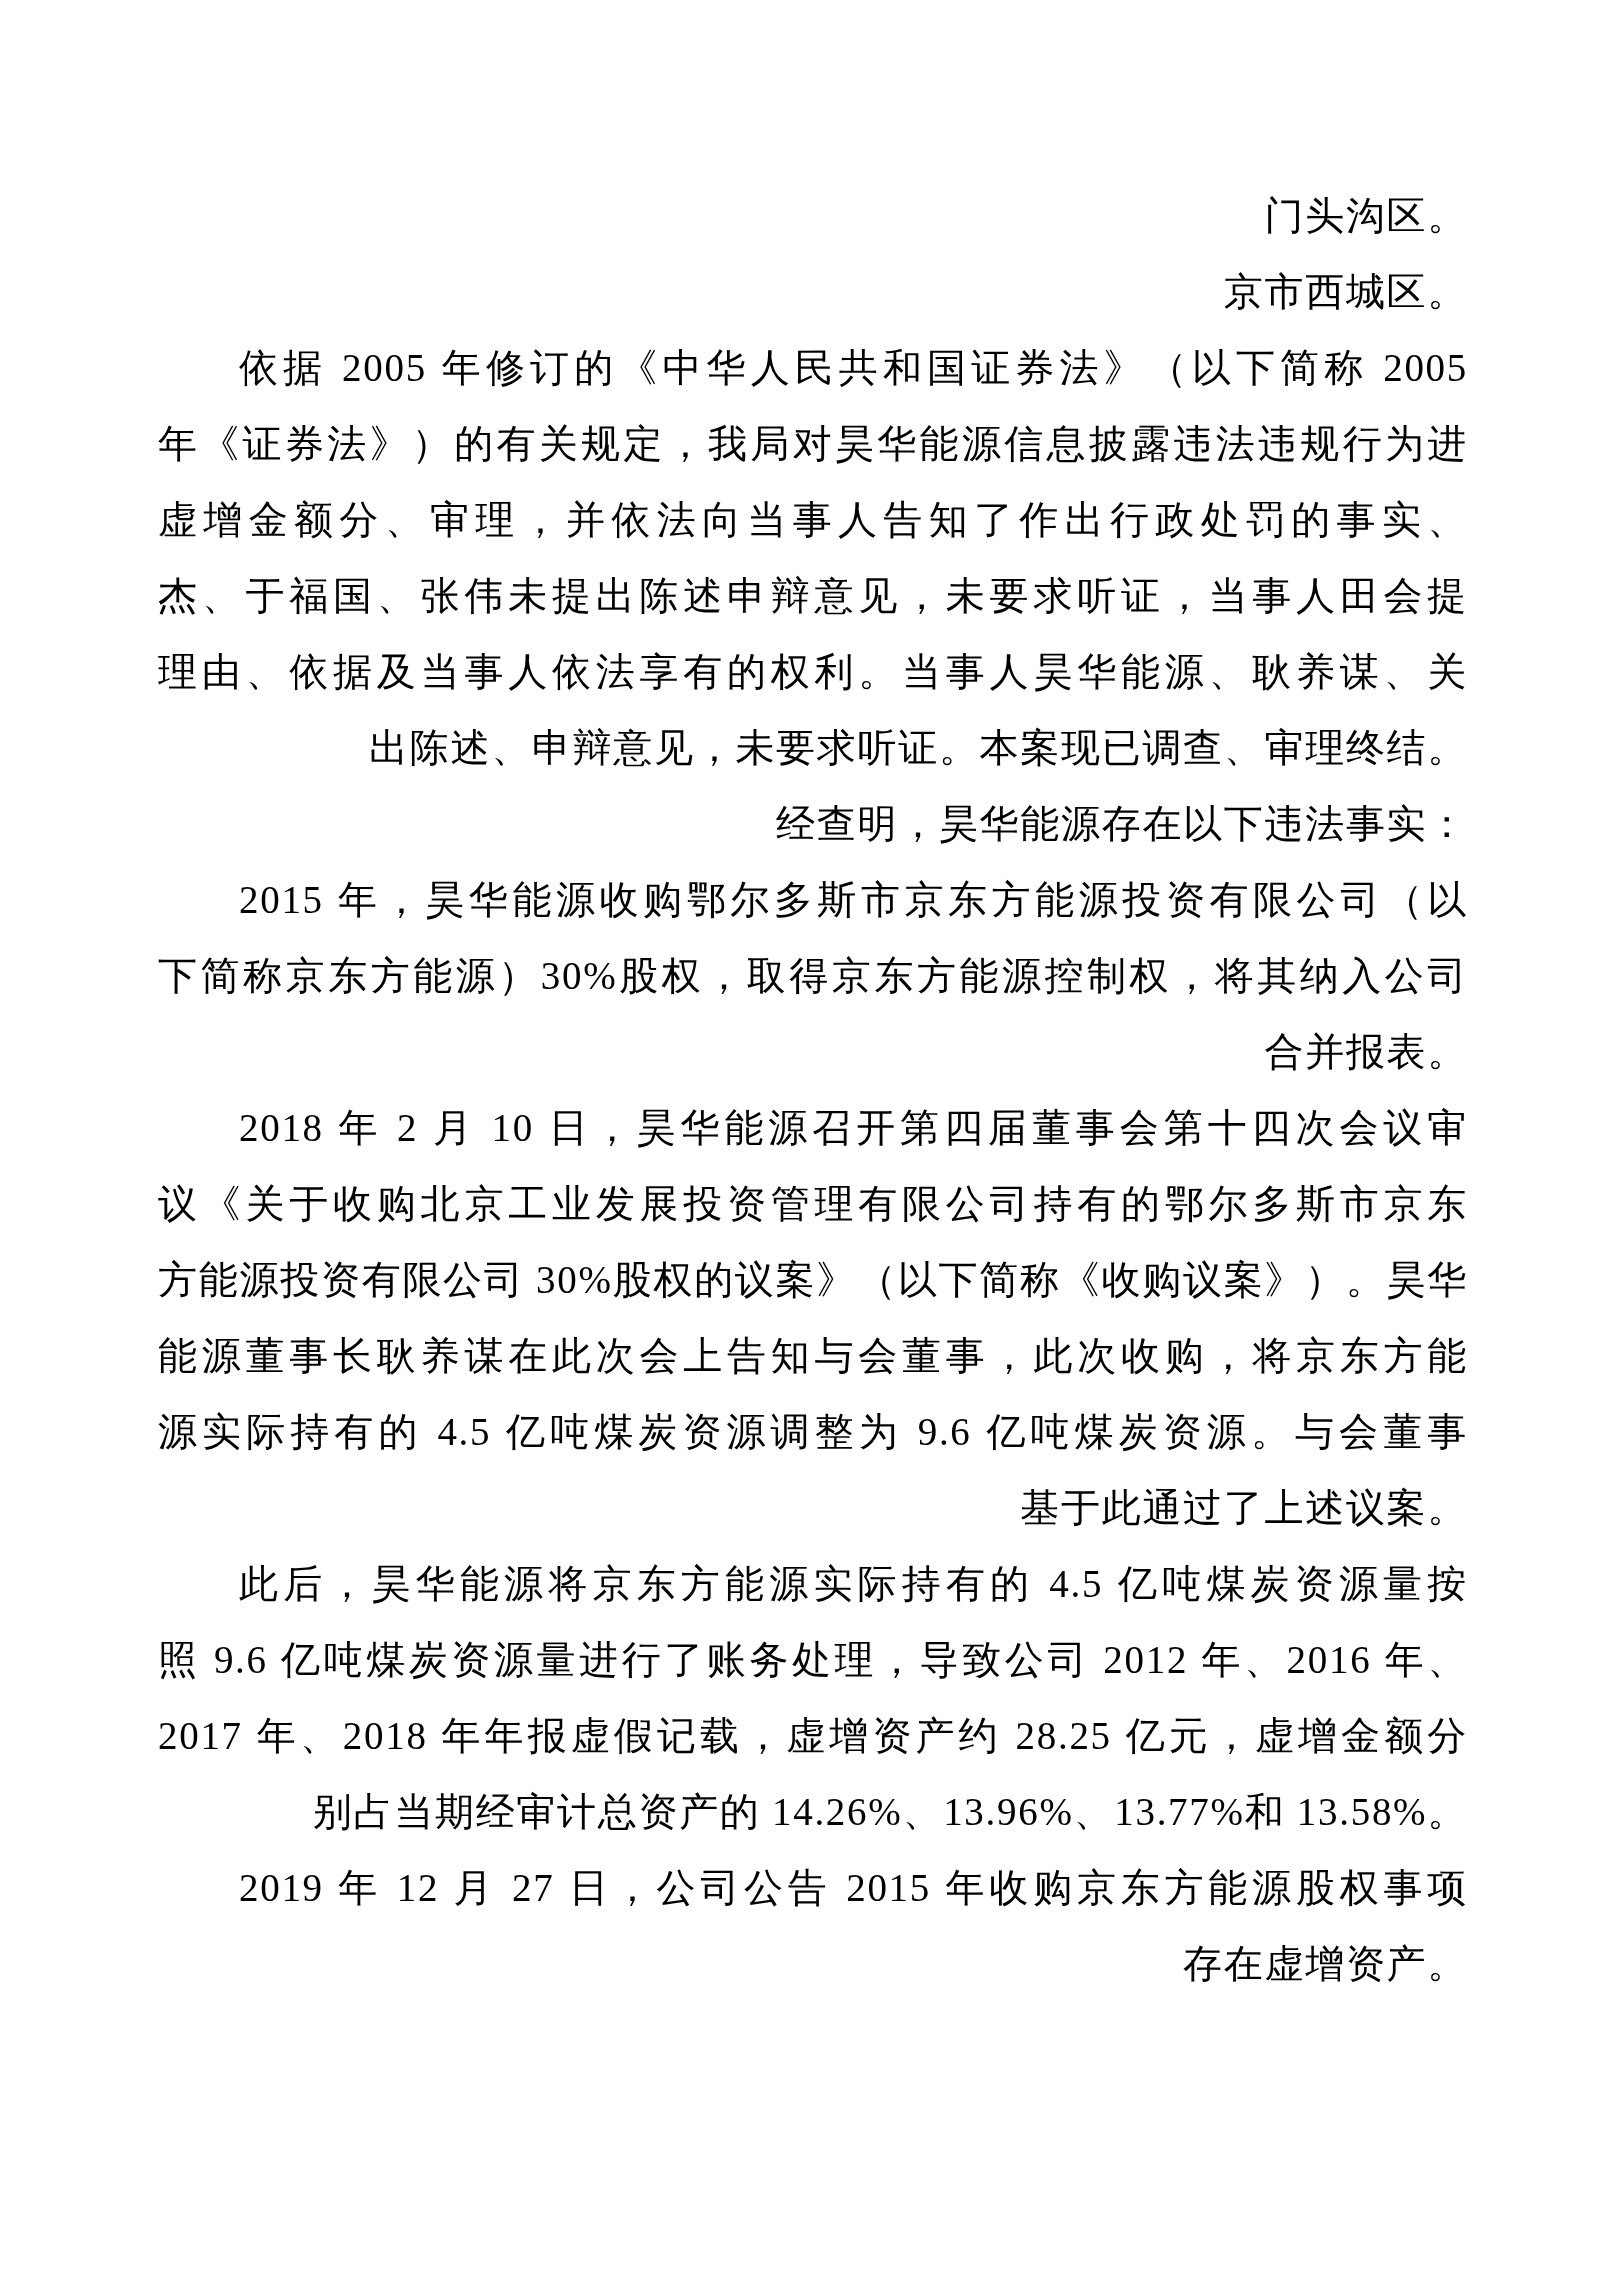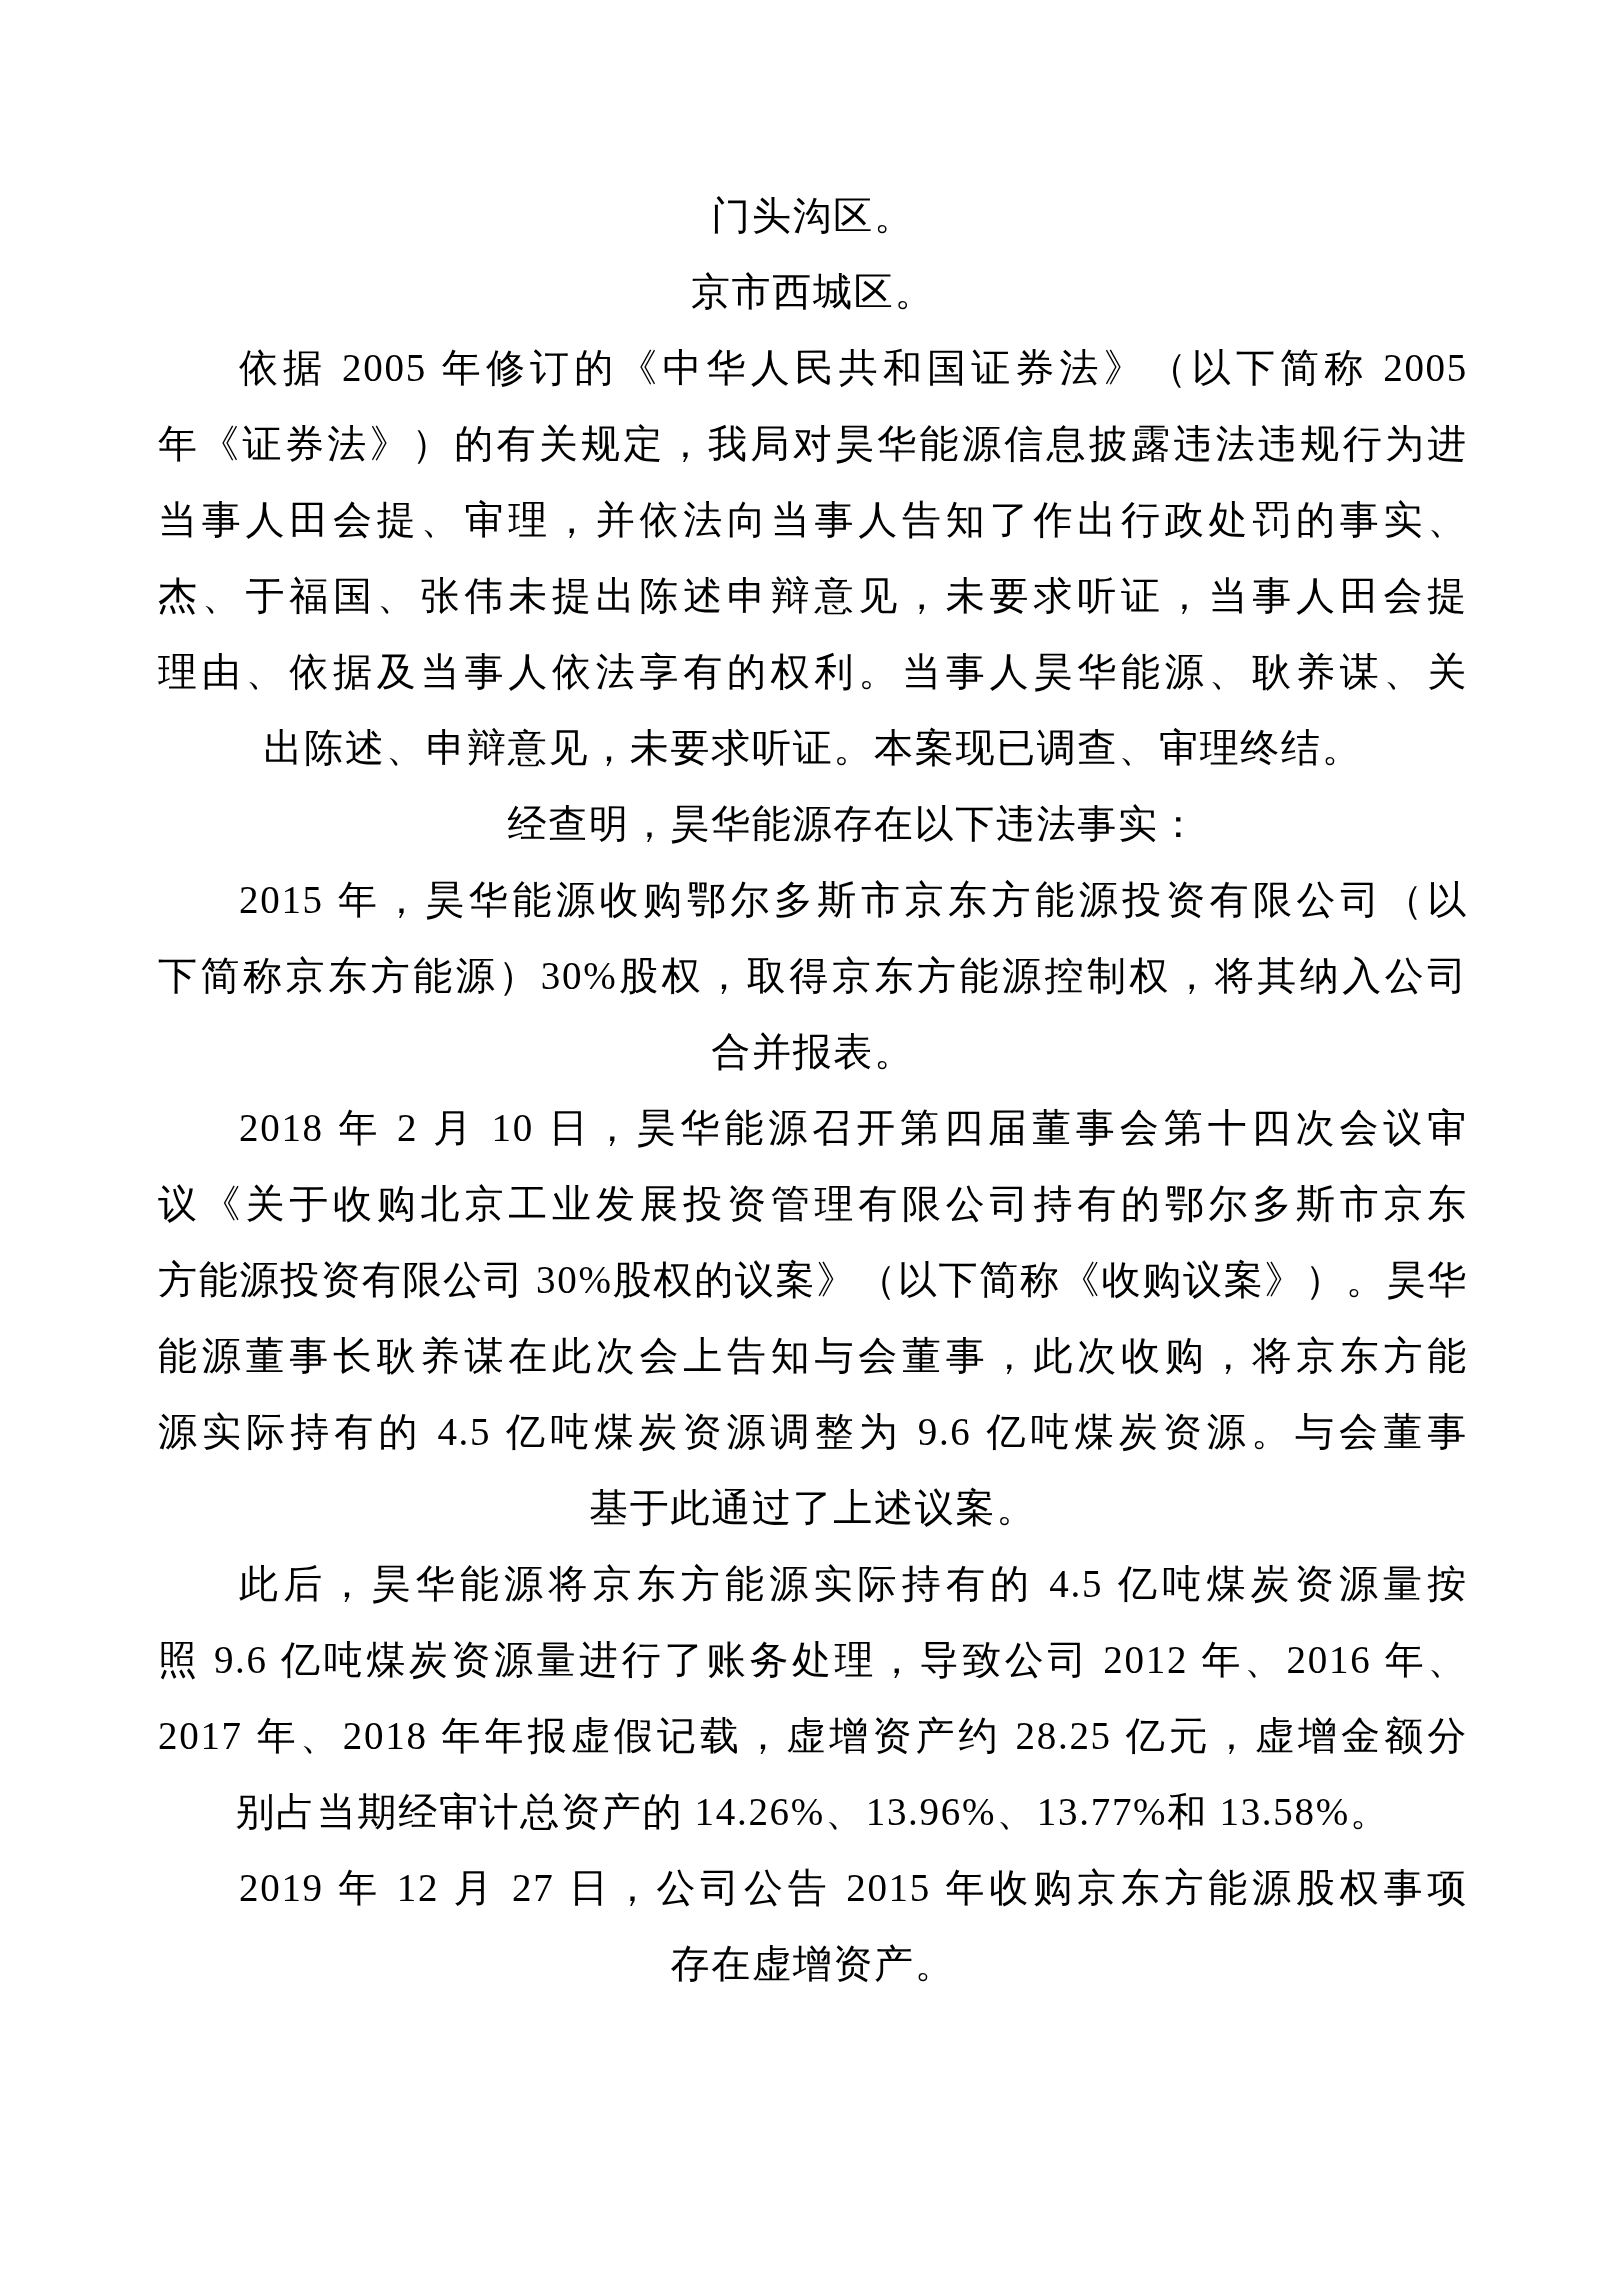--- a/index.html
+++ b/index.html
@@ -20,40 +20,40 @@
     top: 178px;
     width: 1310px;
     font-family: "Liberation Serif", "DejaVu Serif", serif;
     font-size: 39px;
     color: #000000;
     letter-spacing: 1.7px;
   }
   .line {
     height: 76px;
     line-height: 76px;
-    text-align: center;
+    text-align: right;
   }
   .line.justify {
     text-align: justify;
     text-align-last: justify;
   }
   .line.indent {
     text-indent: 81px;
   }
 </style>
 </head>
 <body>
 
 <div class="page">
   <div class="text-block">
     <div class="line">门头沟区。</div>
     <div class="line">京市西城区。</div>
     <div class="line indent justify">依据 2005 年修订的《中华人民共和国证券法》（以下简称 2005</div>
     <div class="line justify">年《证券法》）的有关规定，我局对昊华能源信息披露违法违规行为进</div>
-    <div class="line justify">当事人田会提、审理，并依法向当事人告知了作出行政处罚的事实、</div>
+    <div class="line justify">虚增金额分、审理，并依法向当事人告知了作出行政处罚的事实、</div>
     <div class="line justify">杰、于福国、张伟未提出陈述申辩意见，未要求听证，当事人田会提</div>
     <div class="line justify">理由、依据及当事人依法享有的权利。当事人昊华能源、耿养谋、关</div>
     <div class="line">出陈述、申辩意见，未要求听证。本案现已调查、审理终结。</div>
     <div class="line indent">经查明，昊华能源存在以下违法事实：</div>
     <div class="line indent justify">2015 年，昊华能源收购鄂尔多斯市京东方能源投资有限公司（以</div>
     <div class="line justify">下简称京东方能源）30%股权，取得京东方能源控制权，将其纳入公司</div>
     <div class="line">合并报表。</div>
     <div class="line indent justify">2018 年 2 月 10 日，昊华能源召开第四届董事会第十四次会议审</div>
     <div class="line justify">议《关于收购北京工业发展投资管理有限公司持有的鄂尔多斯市京东</div>
     <div class="line justify">方能源投资有限公司 30%股权的议案》（以下简称《收购议案》）。昊华</div>

